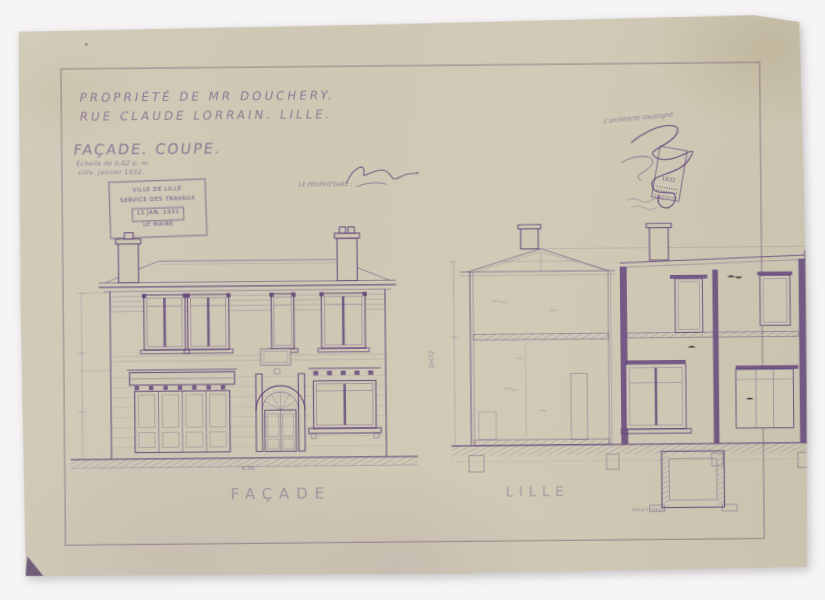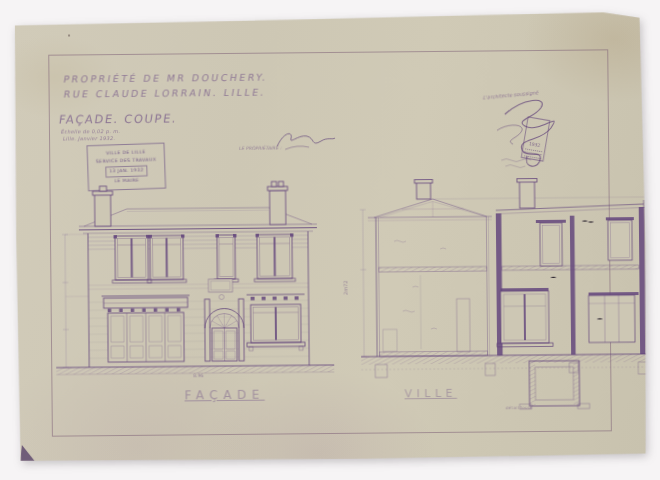--- a/index.html
+++ b/index.html
@@ -33,21 +33,21 @@
   .prop-label{left:224px;top:131px;font-size:4.6px;font-style:italic;color:rgba(106,74,130,0.55);}
   .arch-note{left:468px;top:82px;font-size:5px;font-style:italic;transform:rotate(-5deg);
              color:rgba(106,74,130,0.6);}
   .rev-stamp{position:absolute;left:509px;top:106px;width:21px;height:40px;
      border:0.8px solid rgba(96,66,122,0.55);transform:rotate(10deg);
      display:flex;flex-direction:column;justify-content:flex-end;align-items:center;
      color:rgba(96,66,122,0.75);}
   .rev-stamp .yr{font-size:4.5px;margin-bottom:2px;}
   .rev-stamp .row{width:80%;border-top:0.7px dotted rgba(96,66,122,0.6);margin:1.2px 0;}
   .dwg{position:absolute;}
-  .dwg-label{letter-spacing:5.5px;font-size:12px;color:rgba(106,74,130,0.42);text-decoration:underline;}
+  .dwg-label{letter-spacing:5.5px;font-size:12px;color:rgba(106,74,130,0.42);}
   .facade-label{left:167px;top:373px;}
   .coupe-label{left:387px;top:374px;font-size:11px;letter-spacing:4.5px;color:rgba(106,74,130,0.36);}
   .dim{font-size:4.6px;color:rgba(106,74,130,0.55);}
   .dim-width{left:176px;top:358px;}
   .dim-height{left:326px;top:281px;font-size:5px;transform:rotate(-90deg);transform-origin:0 0;}
   .detail-caption{left:488px;top:393px;font-size:4px;color:rgba(106,74,130,0.5);letter-spacing:.3px;}
   .corner-tri{position:absolute;left:2px;top:428px;width:16px;height:18px;background:#5f4a6e;
      clip-path:polygon(12% 0,100% 100%,0 100%);opacity:.85;}
   .speck{position:absolute;left:54px;top:18px;width:2px;height:2px;background:rgba(80,60,60,0.6);border-radius:50%;}
   .sig-svg{position:absolute;overflow:visible;}
@@ -377,20 +377,20 @@
             <line x1="287" y1="88" x2="293" y2="88"></line>
             <line x1="287" y1="177" x2="293" y2="177"></line>
        <path d="M222 44 q3 -2 6 0 q3 2 6 0" stroke="rgba(108,78,132,0.45)"></path>
        <path d="M190 100 q3 -2 6 0" stroke="rgba(108,78,132,0.45)"></path>
        <path d="M236 142 q3 -2 6 0" stroke="rgba(108,78,132,0.45)"></path>
      </g>
    </svg>
 
    <span class="t dwg-label facade-label">FAÇADE</span>
    <span class="t dim dim-width">8.96</span>
-   <span class="t dwg-label coupe-label">VILLE</span>
+   <span class="t dwg-label coupe-label">LILLE</span>
    <span class="t dim dim-height">2m72</span>
    <span class="t detail-caption">détail fosse</span>
 
    <div class="corner-tri"></div>
   </div>
  </div>
 </div>
 
 </body></html>

